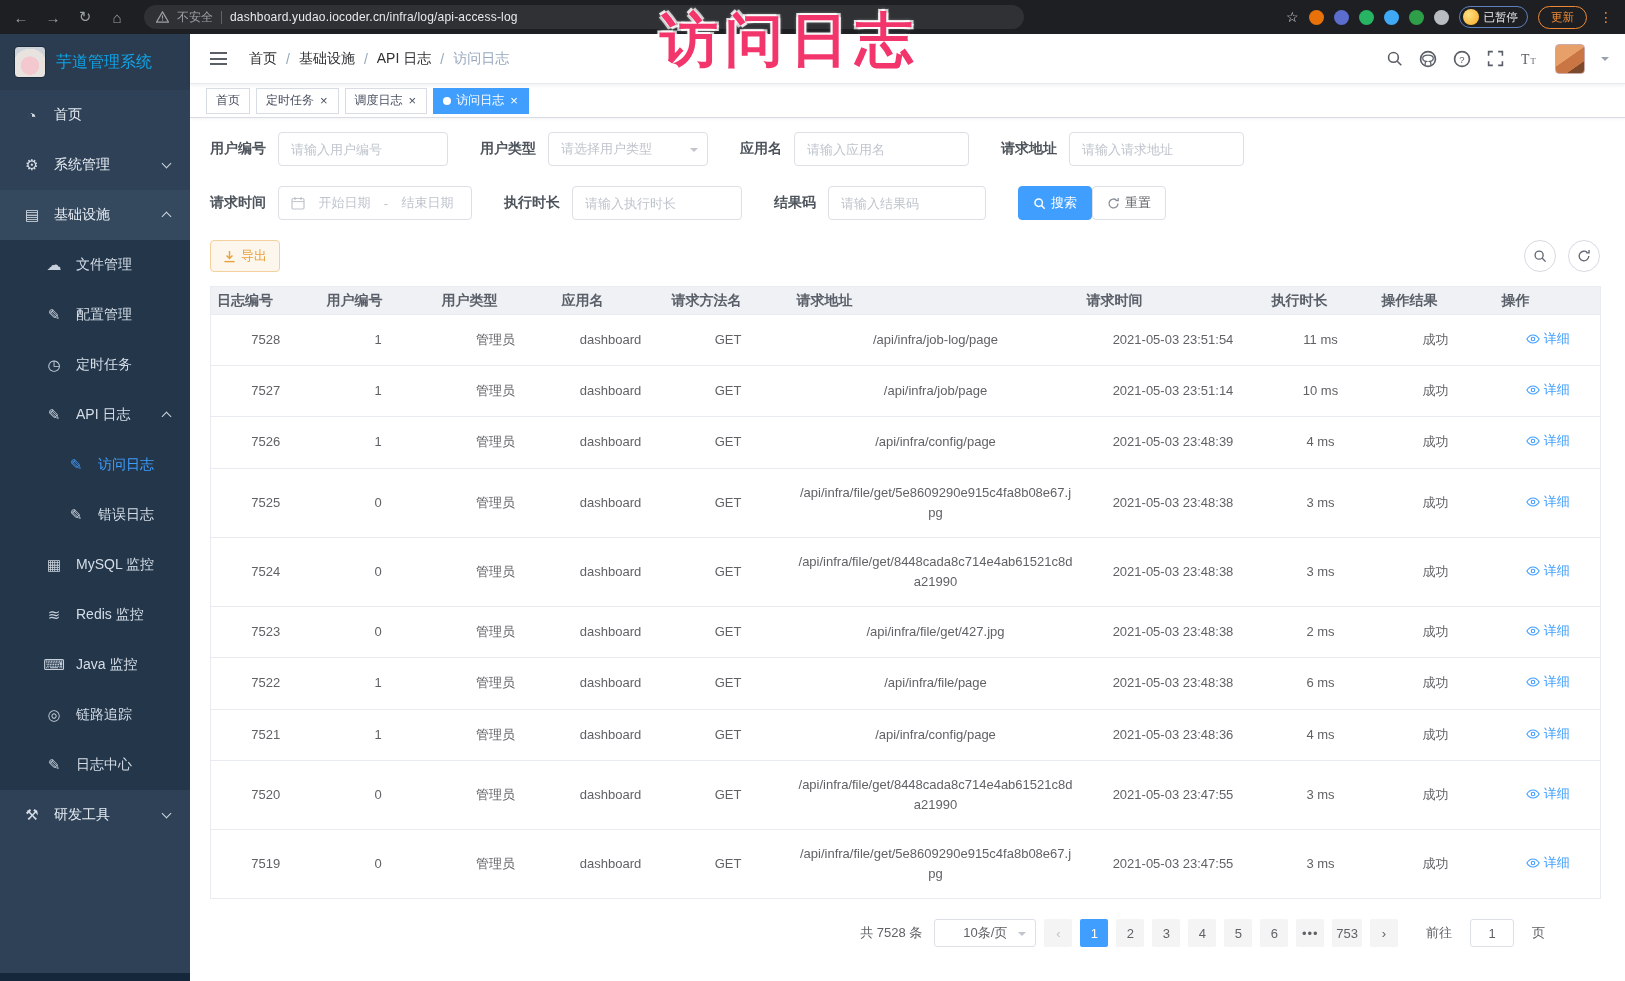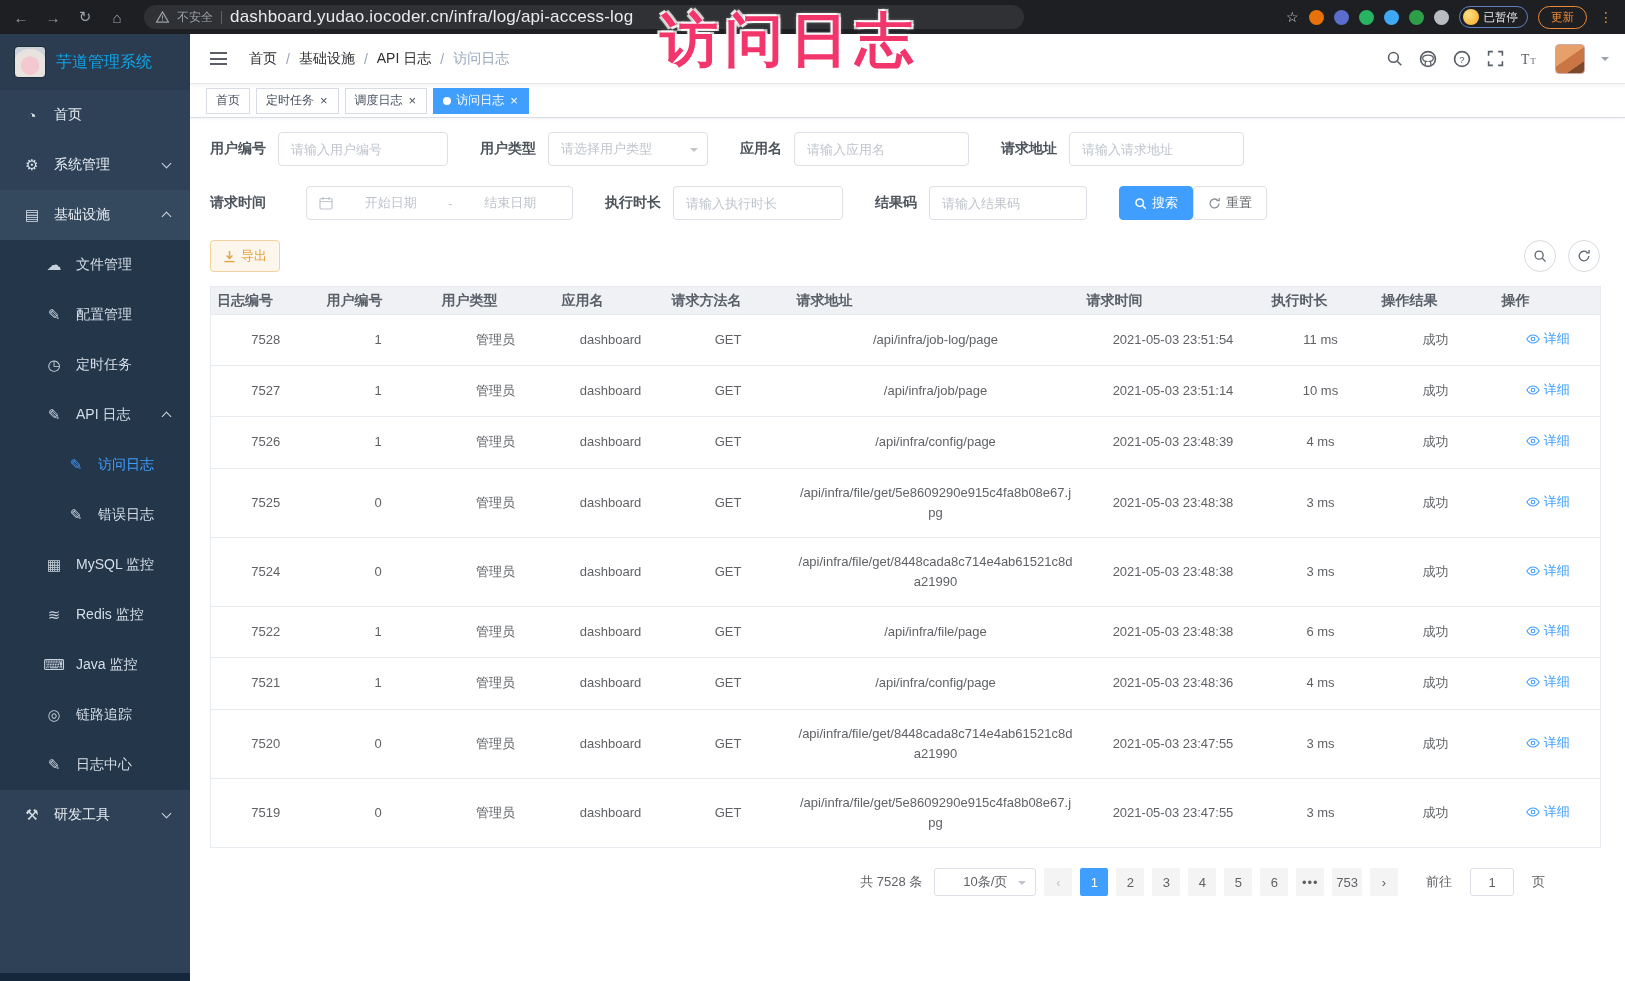--- a/index.html
+++ b/index.html
@@ -5,21 +5,21 @@
   * { margin:0; padding:0; box-sizing:border-box; }
   html,body { width:1625px; height:981px; overflow:hidden; font-family:"Liberation Sans","DejaVu Sans",sans-serif; background:#fff; }
 
   
   .browser-bar { height:34px; background:#1d1f22; display:flex; align-items:center; padding:0 10px; gap:10px; position:relative; z-index:5; }
   .nav-ico { color:#9aa0a6; font-size:15px; width:22px; text-align:center; cursor:pointer; }
   .url-pill { height:24px; width:880px; background:#303134; border-radius:12px; display:flex; align-items:center; padding:0 12px; gap:8px; margin-left:6px; }
   .warn-ico { display:inline-flex; }
   .sec-label { color:#9aa0a6; font-size:12px; }
   .url-divider { width:1px; height:13px; background:#5f6368; }
-  .url-text { color:#e8eaed; font-size:17px; letter-spacing:.2px; }
+  .url-text { color:#e8eaed; font-size:12px; letter-spacing:.2px; }
   .chrome-right { margin-left:auto; display:flex; align-items:center; gap:10px; }
   .star { color:#dadce0; font-size:14px; }
   .ext-dot { width:15px; height:15px; border-radius:50%; display:inline-block; }
   .profile-pill { display:flex; align-items:center; gap:5px; border:1.5px solid #5f7fbf; border-radius:13px; padding:2px 9px 2px 3px;justify-content:flex-end; }
   .emoji-face { width:16px; height:16px; border-radius:50%; background:radial-gradient(circle at 35% 35%, #ffe082, #f9a825); }
   .profile-pill span { color:#e8eaed; font-size:11.5px; }
   .update-pill { border:1.5px solid #ed8936; color:#ed8936; font-size:11.5px; border-radius:13px; padding:3px 12px; }
   .kebab { color:#ed8936; font-size:14px; padding:0 2px; }
 
   
@@ -71,21 +71,21 @@
 
   
   .content { padding:14px 25px 0 20px; flex:1; }
   .filter-row { display:flex; align-items:center; margin-bottom:20px; flex-wrap:nowrap; }
   .f-item { display:flex; align-items:center; margin-right:32px; }
   .f-label { color:#4e545c; font-size:14px; font-weight:600; margin-right:12px; white-space:nowrap; }
   .inp { height:34px; border:1px solid #dcdfe6; border-radius:4px; background:#fff; display:flex; align-items:center; padding:0 12px; position:relative; }
   .inp input { border:none; outline:none; width:100%; font-size:13px; color:#606266; font-family:inherit; }
   .inp input::placeholder { color:#bfc4cc; }
   .ph { color:#bfc4cc; font-size:13px; }
-  .w170 { width:170px; } .w160 { width:160px; } .w175 { width:175px; } .w225 { width:267px;margin-left:28px; } .w158 { width:158px; }
+  .w170 { width:170px; } .w160 { width:160px; } .w175 { width:175px; } .w225 { width:194px; } .w158 { width:158px; }
   .sel-caret { position:absolute; right:9px; width:0; height:0; border:4.5px solid transparent; border-top-color:#c0c4cc; top:15px; }
   .date-range { gap:8px; }
   .date-range .ph { flex:1; text-align:center; }
   .btn { height:34px; border-radius:4px; font-size:13px; display:inline-flex; align-items:center; gap:5px; padding:0 14px; cursor:pointer; border:1px solid #dcdfe6; background:#fff; color:#606266; font-family:inherit; }
   .btn.primary { background:#409eff; border-color:#409eff; color:#fff; }
   .btn + .btn { }
 
   .toolbar-row { display:flex; align-items:center; justify-content:space-between; margin:2px 0 14px; }
   .btn.warn-plain { height:32px; background:#fdf6ec; border-color:#f3d19e; color:#e6a23c; padding:0 12px; }
   .circle-btns { display:flex; gap:12px; }
@@ -513,20 +513,38 @@
               <td>成功</td>
               <td><a class="detail-link">
                   <svg width="14" height="12" viewBox="0 0 16 12">
                     <path d="M1 6s2.8-4.6 7-4.6S15 6 15 6s-2.8 4.6-7 4.6S1 6 1 6z" fill="none" stroke="#409eff" stroke-width="1.3"></path>
                     <circle cx="8" cy="6" r="2" fill="none" stroke="#409eff" stroke-width="1.3"></circle>
                   </svg>
                   <span>详细</span>
                 </a></td>
             </tr>
             <tr>
+              <td>7523</td>
+              <td>0</td>
+              <td>管理员</td>
+              <td>dashboard</td>
+              <td>GET</td>
+              <td class="url-cell">/api/infra/file/get/427.jpg</td>
+              <td>2021-05-03 23:48:38</td>
+              <td>2 ms</td>
+              <td>成功</td>
+              <td><a class="detail-link">
+                  <svg width="14" height="12" viewBox="0 0 16 12">
+                    <path d="M1 6s2.8-4.6 7-4.6S15 6 15 6s-2.8 4.6-7 4.6S1 6 1 6z" fill="none" stroke="#409eff" stroke-width="1.3"></path>
+                    <circle cx="8" cy="6" r="2" fill="none" stroke="#409eff" stroke-width="1.3"></circle>
+                  </svg>
+                  <span>详细</span>
+                </a></td>
+            </tr>
+            <tr>
               <td>7522</td>
               <td>1</td>
               <td>管理员</td>
               <td>dashboard</td>
               <td>GET</td>
               <td class="url-cell">/api/infra/file/page</td>
               <td>2021-05-03 23:48:38</td>
               <td>6 ms</td>
               <td>成功</td>
               <td><a class="detail-link">

